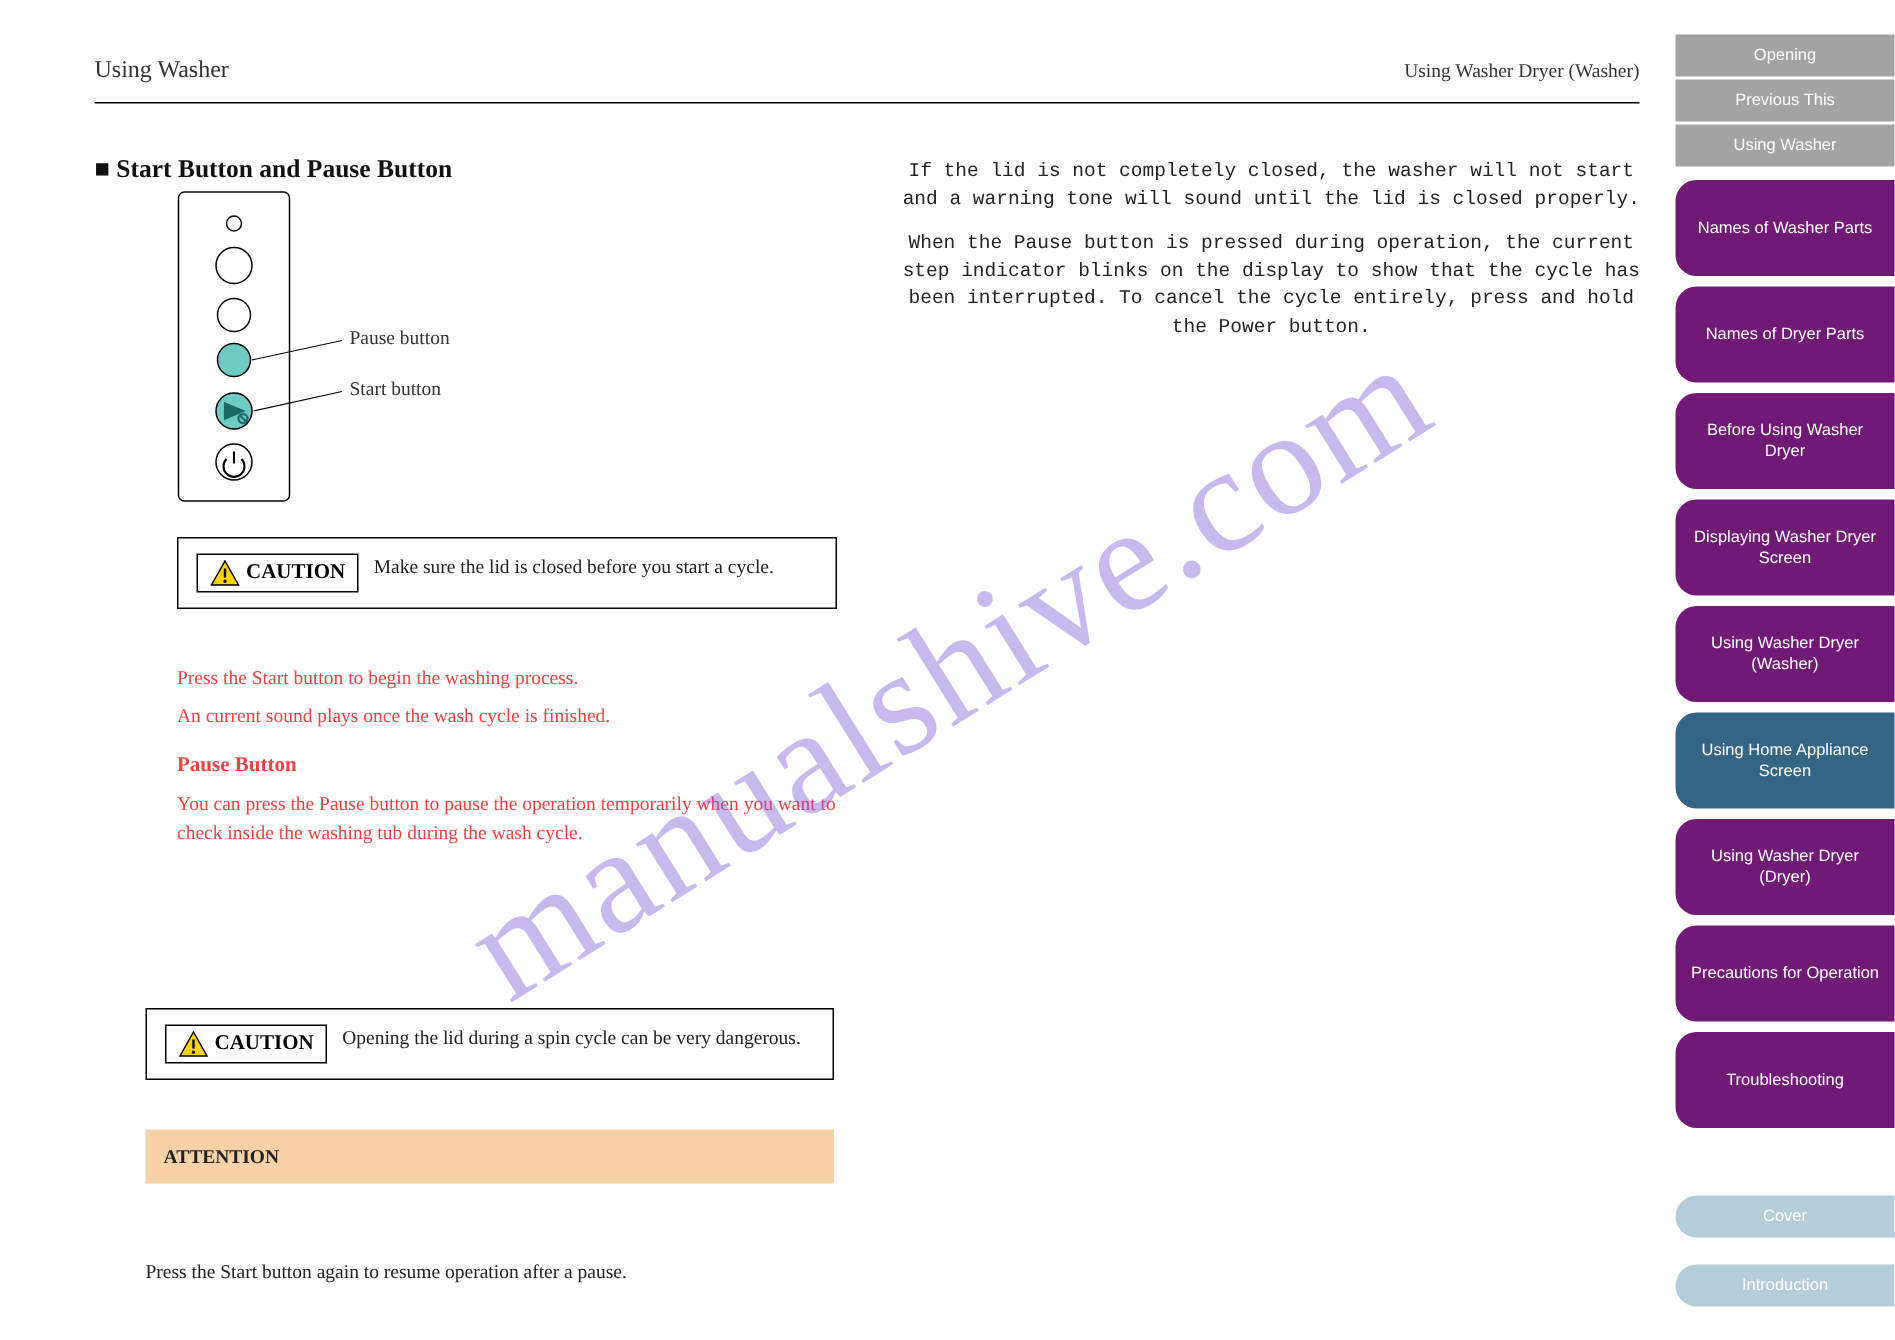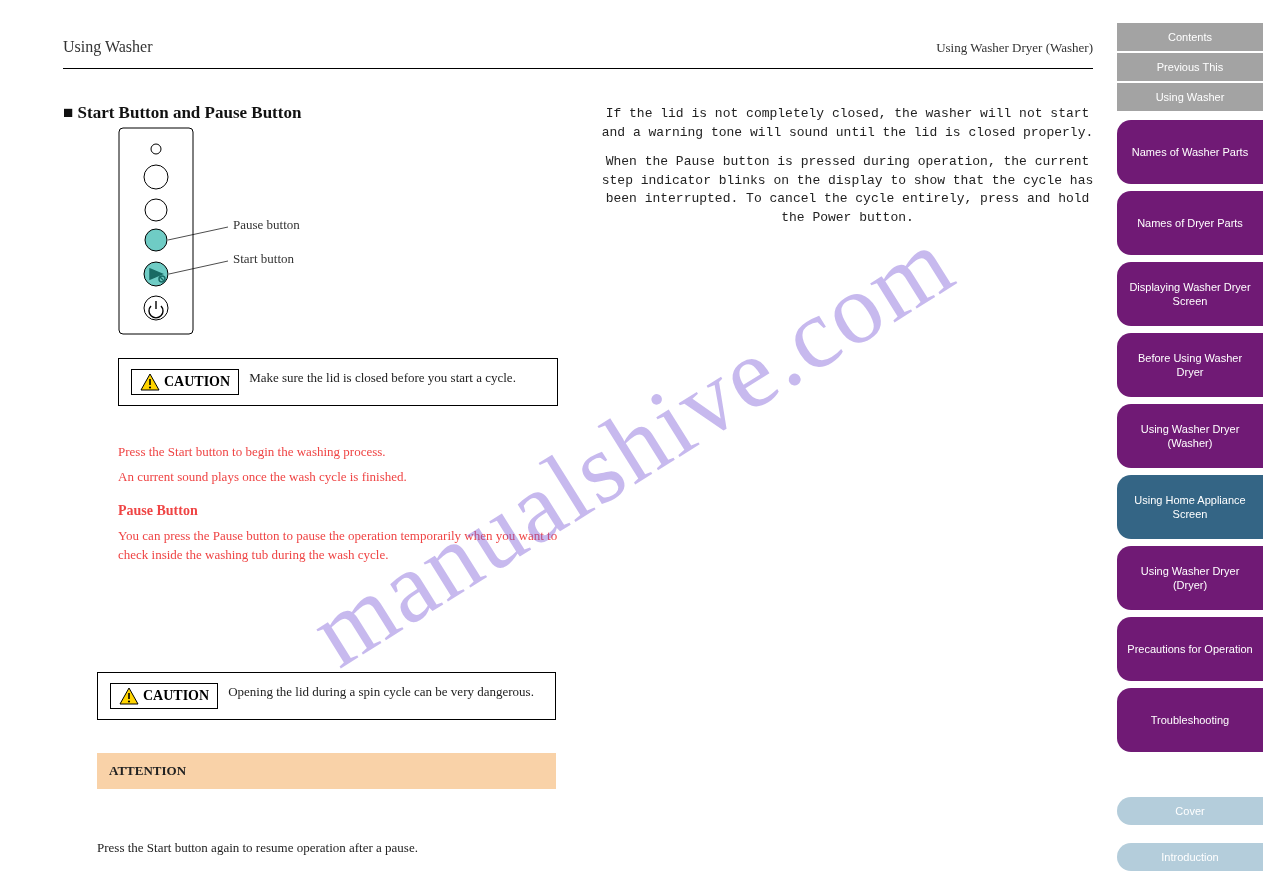--- a/index.html
+++ b/index.html
@@ -288,28 +288,28 @@
 
 <div class="final-line">Press the Start button again to resume operation after a pause.</div>
 
 <div class="right-col">
   <div class="para">If the lid is not completely closed, the washer will not start and a warning tone will sound until the lid is closed properly.</div>
   <div class="para">When the Pause button is pressed during operation, the current step indicator blinks on the display to show that the cycle has been interrupted. To cancel the cycle entirely, press and hold the Power button.</div>
 </div>
 
 <div class="side-nav">
   <div class="side-spacer-top"></div>
-  <div class="nav-item nav-toprow">Contents</div>
+  <div class="nav-item nav-toprow">Opening</div>
   <div class="nav-item nav-toprow">Previous This</div>
   <div class="nav-item nav-toprow">Using Washer</div>
 
   <div class="nav-item nav-section">Names of Washer Parts</div>
   <div class="nav-item nav-section">Names of Dryer Parts</div>
+  <div class="nav-item nav-section">Before Using Washer Dryer</div>
   <div class="nav-item nav-section">Displaying Washer Dryer Screen</div>
-  <div class="nav-item nav-section">Before Using Washer Dryer</div>
   <div class="nav-item nav-section">Using Washer Dryer (Washer)</div>
   <div class="nav-item nav-section active">Using Home Appliance Screen</div>
   <div class="nav-item nav-section">Using Washer Dryer (Dryer)</div>
   <div class="nav-item nav-section">Precautions for Operation</div>
   <div class="nav-item nav-section">Troubleshooting</div>
 
   <div class="side-spacer-mid"></div>
   <div class="bottom-stack">
     <div class="nav-bottom">Cover</div>
     <div class="nav-bottom">Introduction</div>

